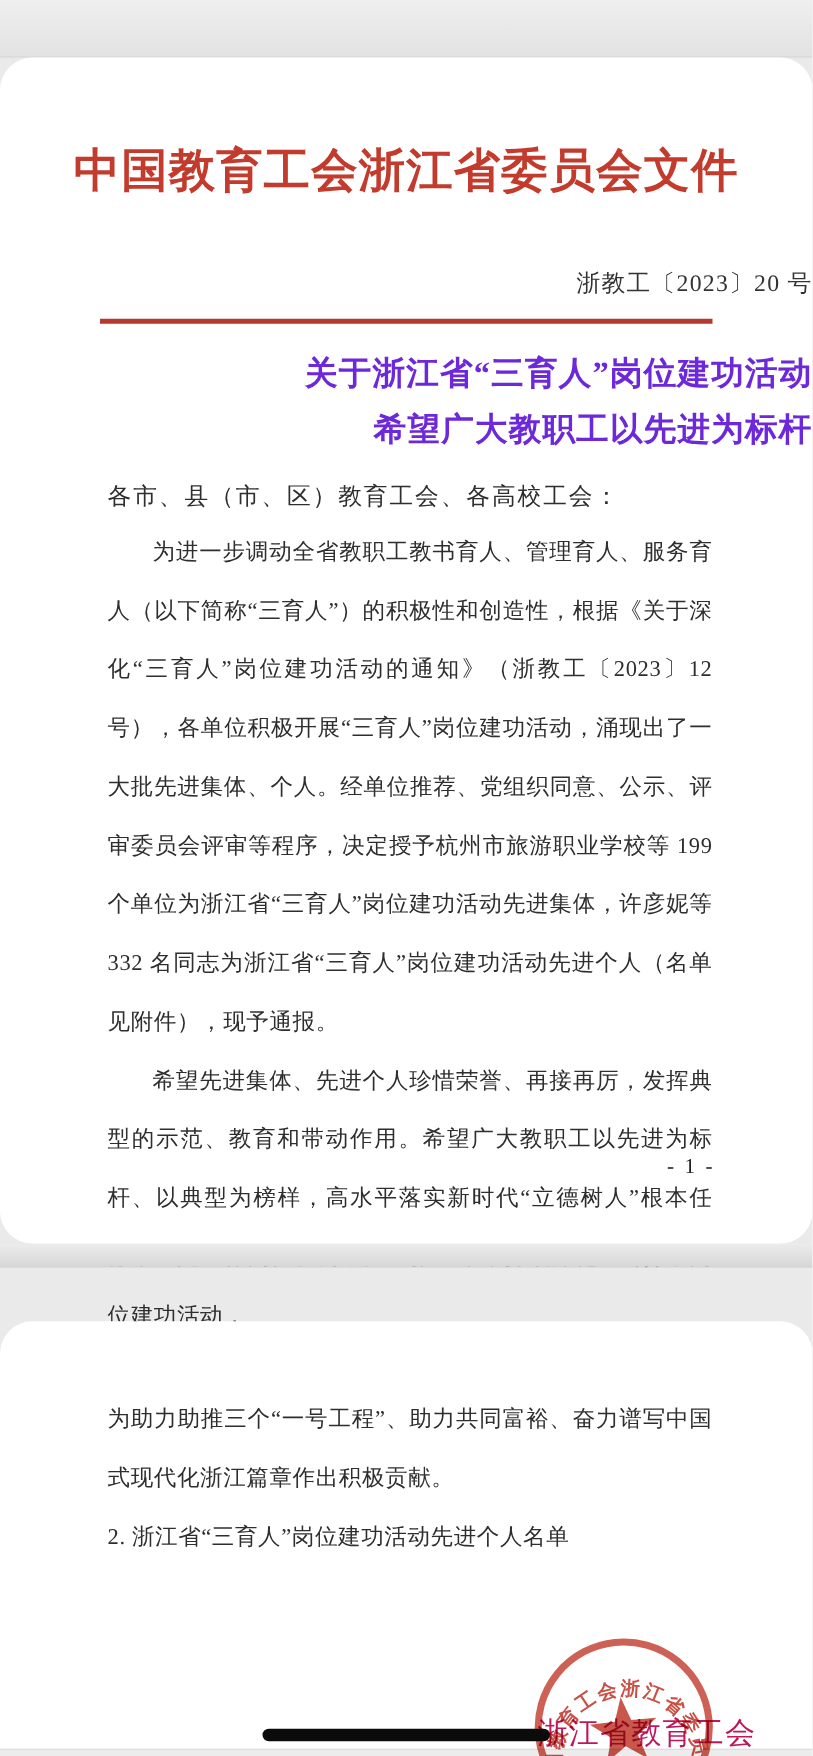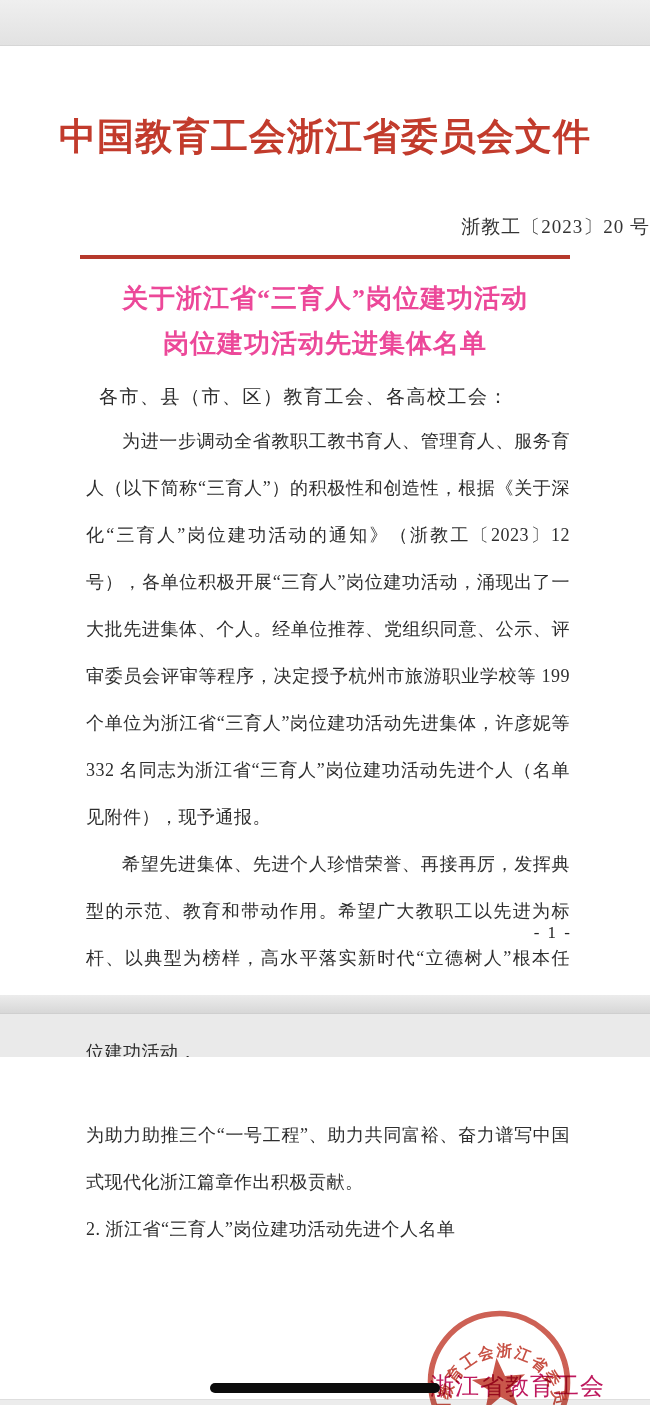--- a/index.html
+++ b/index.html
@@ -12,21 +12,21 @@
     width:650px; height:1405px;
     margin:0 auto;
     background:#eaeaea;
     overflow:hidden;
   }
   .band { position:absolute; left:0; width:650px; }
   .band-top { top:0; height:45px; background:linear-gradient(#efefef,#e2e2e2); border-bottom:1px solid #d6d6d6; }
   .band-divider { top:995px; height:18px; background:linear-gradient(#ececec,#d7d7d7); border-bottom:1px solid #cfcfcf; }
   .band-bottom { top:1399px; height:6px; background:#ececec; border-top:1px solid #dedede; }
 
-  .page { position:absolute; left:0; width:650px; background:#ffffff; }
+  .page { position:absolute; left:0; width:650px; background:#ffffff;border-radius:26px; }
   .page-1 { top:46px; height:949px; }
   .page-2 { top:1013px; height:466px;margin-top:44px; }
 
   .org-title {
     position:absolute; top:66px; left:0; width:650px;
     text-align:center;
     font-size:37px; font-weight:bold;
     color:#c23b2c;
     letter-spacing:1px;
   }
@@ -35,27 +35,27 @@
     text-align:right;
     font-size:19px; color:#333333; letter-spacing:1px;
   }
   .red-rule {
     position:absolute; top:209px; left:80px;
     width:490px; height:4px;
     background:#b6392b;
   }
   .doc-title {
     position:absolute; top:230px; left:0; width:650px;
-    text-align:center;
-    font-size:26px; font-weight:bold; color:#ec4899;
+    text-align:right;
+    font-size:26px; font-weight:bold; color:#6d28d9;
     line-height:45px; letter-spacing:1px;
   }
   .salutation {
     position:absolute; top:338px; left:86px; width:490px;
-    font-size:19px; color:#2e2e2e; letter-spacing:1.5px;margin-left:13px;
+    font-size:19px; color:#2e2e2e; letter-spacing:1.5px;
   }
   .body-text {
     position:absolute; left:86px; width:484px;
     font-size:18px; line-height:47px;
     letter-spacing:0.5px;
     color:#2e2e2e;
     text-align:justify;
   }
   .body-1 { top:372px; }
   .body-2 { top:55px; }
@@ -101,21 +101,21 @@
 <div class="screen">
 
   <div class="band band-top"></div>
 
   <div class="page page-1">
     <div class="org-title">中国教育工会浙江省委员会文件</div>
     <div class="doc-number">浙教工〔2023〕20 号</div>
     <div class="red-rule"></div>
     <div class="doc-title">
       <div>关于浙江省“三育人”岗位建功活动</div>
-      <div>岗位建功活动先进集体名单</div>
+      <div>希望广大教职工以先进为标杆</div>
     </div>
     <div class="salutation">各市、县（市、区）教育工会、各高校工会：</div>
     <div class="body-text body-1">
       <p>为进一步调动全省教职工教书育人、管理育人、服务育人（以下简称“三育人”）的积极性和创造性，根据《关于深化“三育人”岗位建功活动的通知》（浙教工〔2023〕12 号），各单位积极开展“三育人”岗位建功活动，涌现出了一大批先进集体、个人。经单位推荐、党组织同意、公示、评审委员会评审等程序，决定授予杭州市旅游职业学校等 199 个单位为浙江省“三育人”岗位建功活动先进集体，许彦妮等 332 名同志为浙江省“三育人”岗位建功活动先进个人（名单见附件），现予通报。</p>
       <p>希望先进集体、先进个人珍惜荣誉、再接再厉，发挥典型的示范、教育和带动作用。希望广大教职工以先进为标杆、以典型为榜样，高水平落实新时代“立德树人”根本任务，立足工作岗位、为助力助推三个，持续深化“三育人”岗位建功活动，</p>
     </div>
     <div class="page-num">- 1 -</div>
   </div>
 
   <div class="band band-divider"></div>

